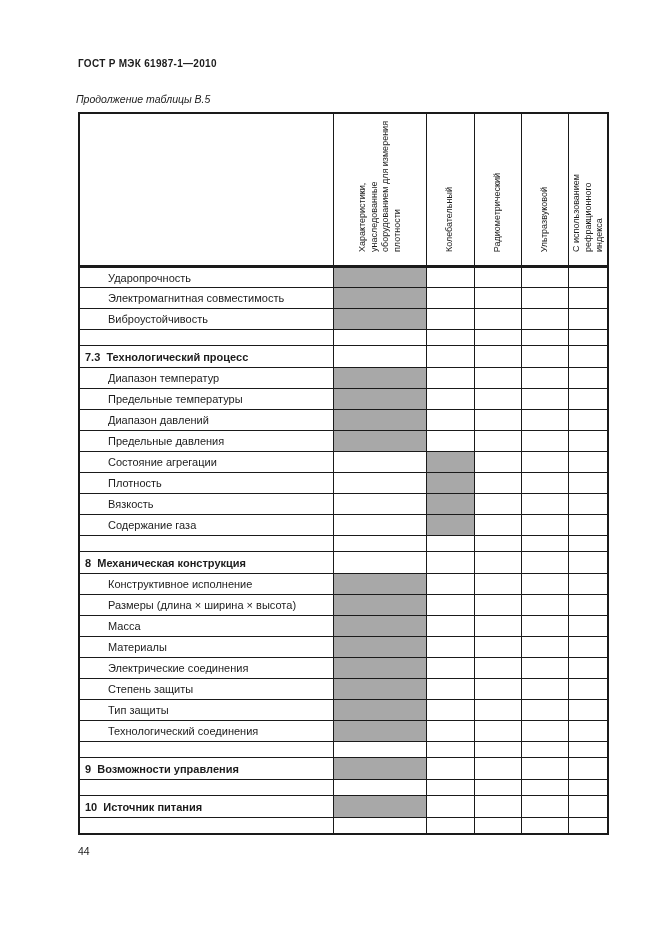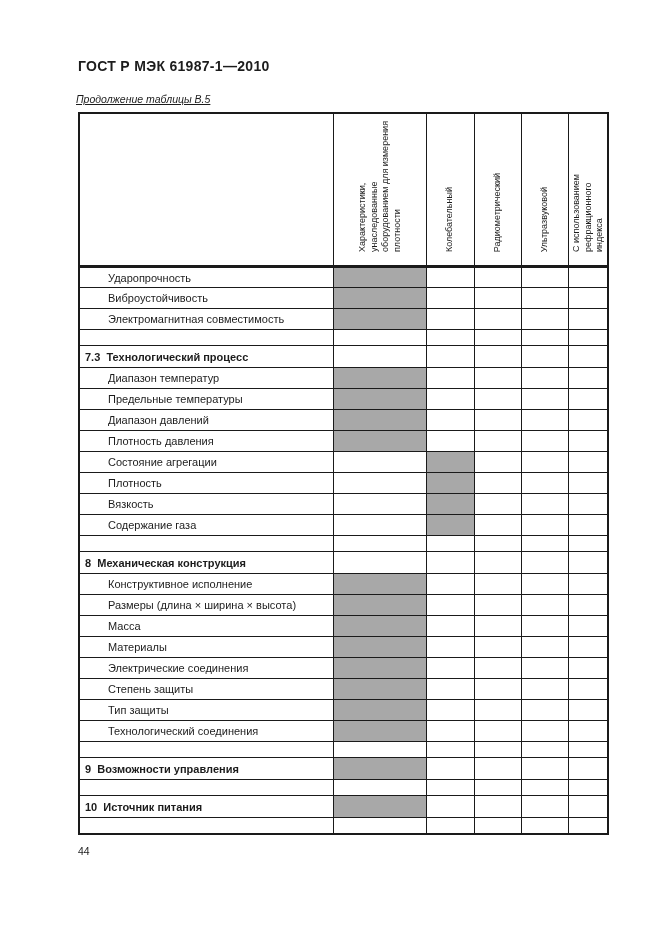--- a/index.html
+++ b/index.html
@@ -12,25 +12,25 @@
   html,body{width:661px;height:936px;}
   body{
     background:var(--bg);
     color:var(--text);
     font-family:"Liberation Sans",sans-serif;
     position:relative;
     overflow:hidden;
   }
   .doc-header{
     position:absolute;left:78px;top:58px;
-    font-size:14px;font-weight:bold;letter-spacing:.3px;
+    font-size:10px;font-weight:bold;letter-spacing:.3px;
   }
   .table-caption{
     position:absolute;left:76px;top:93px;
-    font-size:10.5px;font-style:italic;text-decoration:underline;
+    font-size:10.5px;font-style:italic;
   }
   table{
     position:absolute;left:78px;top:112px;
     border-collapse:collapse;table-layout:fixed;
     border:2px solid var(--border);
   }
   th,td{
     border:1px solid var(--border);
     padding:0;
   }
@@ -106,29 +106,29 @@
   <tbody>
       <tr class="row-item">
         <td class="label-cell">Ударопрочность</td>
         <td class="data-cell shaded"></td>
         <td class="data-cell"></td>
         <td class="data-cell"></td>
         <td class="data-cell"></td>
         <td class="data-cell"></td>
       </tr>
       <tr class="row-item">
+        <td class="label-cell">Электромагнитная совместимость</td>
+        <td class="data-cell shaded"></td>
+        <td class="data-cell"></td>
+        <td class="data-cell"></td>
+        <td class="data-cell"></td>
+        <td class="data-cell"></td>
+      </tr>
+      <tr class="row-item">
         <td class="label-cell">Виброустойчивость</td>
-        <td class="data-cell shaded"></td>
-        <td class="data-cell"></td>
-        <td class="data-cell"></td>
-        <td class="data-cell"></td>
-        <td class="data-cell"></td>
-      </tr>
-      <tr class="row-item">
-        <td class="label-cell">Электромагнитная совместимость</td>
         <td class="data-cell shaded"></td>
         <td class="data-cell"></td>
         <td class="data-cell"></td>
         <td class="data-cell"></td>
         <td class="data-cell"></td>
       </tr>
       <tr class="row-empty">
         <td class="label-cell"></td>
         <td class="data-cell"></td>
         <td class="data-cell"></td>
@@ -162,21 +162,21 @@
       </tr>
       <tr class="row-item">
         <td class="label-cell">Диапазон давлений</td>
         <td class="data-cell shaded"></td>
         <td class="data-cell"></td>
         <td class="data-cell"></td>
         <td class="data-cell"></td>
         <td class="data-cell"></td>
       </tr>
       <tr class="row-item">
-        <td class="label-cell">Плотность давления</td>
+        <td class="label-cell">Предельные давления</td>
         <td class="data-cell shaded"></td>
         <td class="data-cell"></td>
         <td class="data-cell"></td>
         <td class="data-cell"></td>
         <td class="data-cell"></td>
       </tr>
       <tr class="row-item">
         <td class="label-cell">Состояние агрегации</td>
         <td class="data-cell"></td>
         <td class="data-cell shaded"></td>

